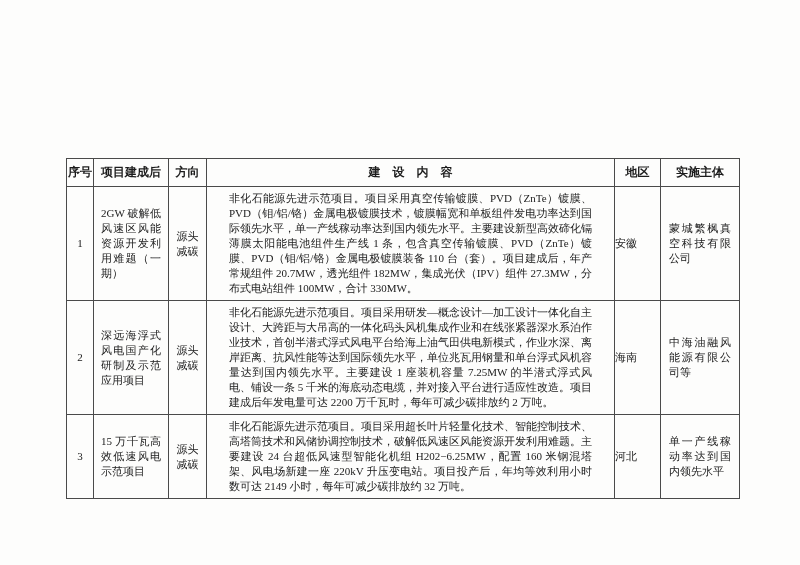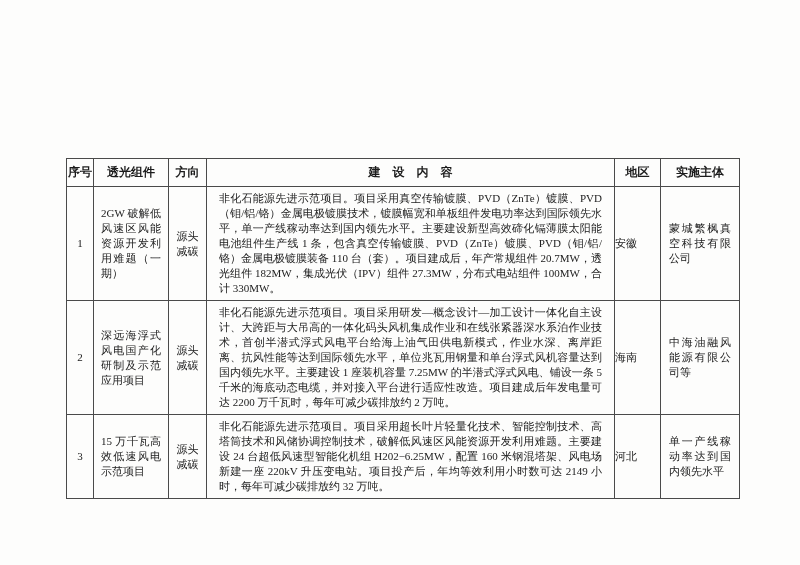--- a/index.html
+++ b/index.html
@@ -55,21 +55,21 @@
   .col-ent   { width: 79px; }
 
   td.cell-no { text-align: center; }
   td.cell-name {
     text-align: justify;
     padding: 3px 7px;
   }
   td.cell-dir { text-align: center; padding: 2px 4px; margin-left: 32px; }
   td.cell-content {
     text-align: justify;
-    padding: 4px 12px;
+    padding: 4px 22px;
   }
   td.cell-region { text-align: left; }
   td.cell-entity {
     text-align: justify;
     padding: 3px 8px;
   }
   .r1 td { height: 104px; }
   .r2 td { height: 112px; }
   .r3 td { height: 76px; }
 </style>
@@ -84,21 +84,21 @@
       <col class="col-no">
         <col class="col-name">
         <col class="col-dir">
       <col class="col-cont">
         <col class="col-reg">
         <col class="col-ent">
     </colgroup>
     <tbody>
       <tr class="header-row">
         <th>序号</th>
-        <th>透光组件</th>
+        <th>项目建成后</th>
         <th>方向</th>
         <th>建　设　内　容</th>
         <th>地区</th>
         <th>实施主体</th>
       </tr>
 
       <tr class="r1">
         <td class="cell-no">1</td>
         <td class="cell-name">2GW 破解低风速区风能资源开发利用难题（一期）</td>
         <td class="cell-dir">源头减碳</td>

